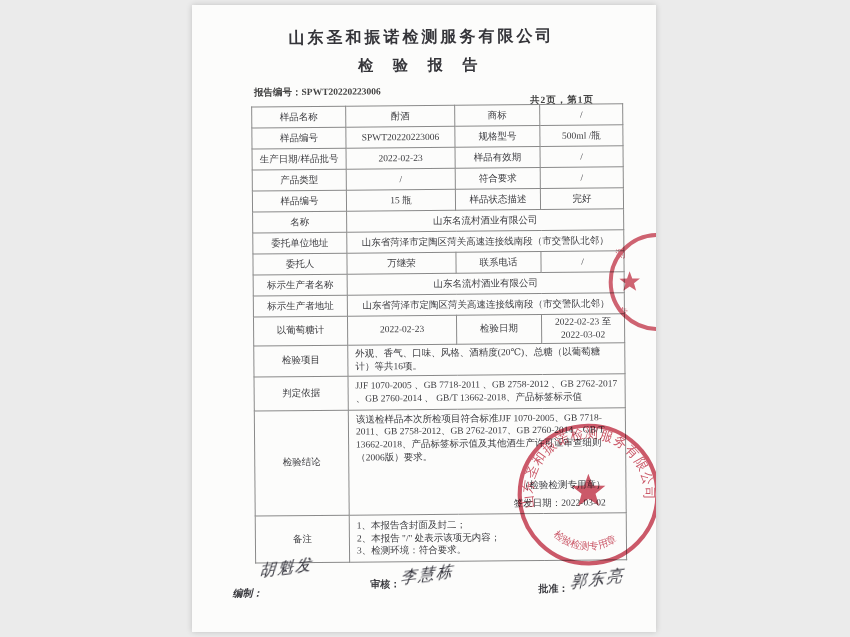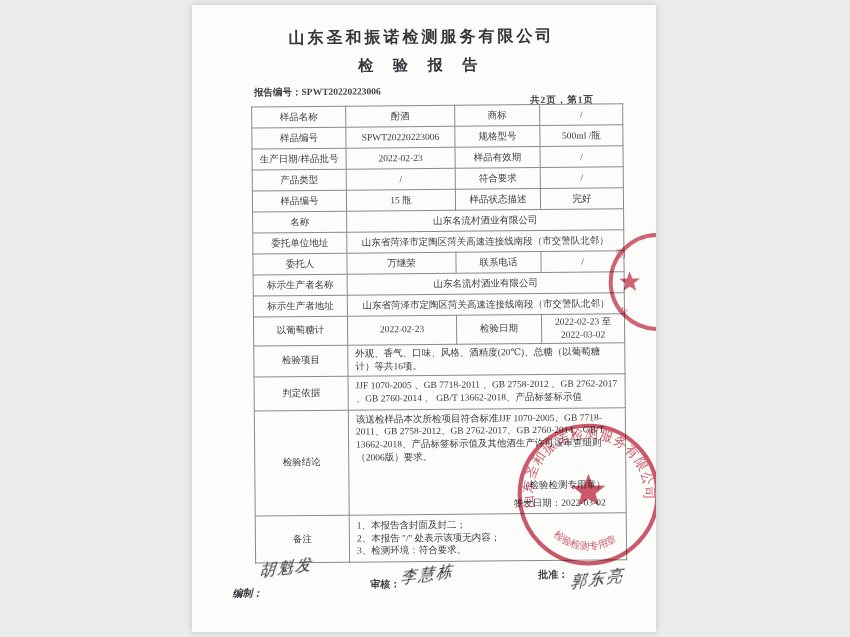--- a/index.html
+++ b/index.html
@@ -56,21 +56,21 @@
   .sigrow{position:absolute;left:0;top:552px;width:100%;height:50px;font-size:10px;}
   .siglabel{position:absolute;font-weight:bold;color:#3d3d42;}
   .sig{
     position:absolute;font-size:16px;color:#2f2f38;
     font-style:italic;letter-spacing:2px;
     transform:rotate(-7deg) skewX(-12deg);
     filter:blur(.2px);
   }
   .l-prep{left:38px;top:28px;font-style:italic;}  .s-prep{left:65px;top:0px;}
   .l-rev{left:176px;top:20px;text-align:center;}  .s-rev{left:206px;top:8px;}
-  .l-app{left:344px;top:12px;}  .s-app{left:376px;top:14px;}
+  .l-app{left:344px;top:26px;}  .s-app{left:376px;top:14px;}
   .stamp{position:absolute;mix-blend-mode:multiply;pointer-events:none;}
   .stamp-main{left:322px;top:418px;width:146px;height:146px;opacity:.85;}
   .stamp-edge{left:408px;top:224px;width:110px;height:110px;opacity:.8;}
   .stampfill{fill:#c23b4e;}
   .stampstroke{stroke:#c23b4e;fill:none;}
   .stamptext{fill:#c23b4e;font-family:"Liberation Serif","DejaVu Serif",serif;}
 </style>
 </head>
 <body>
 

